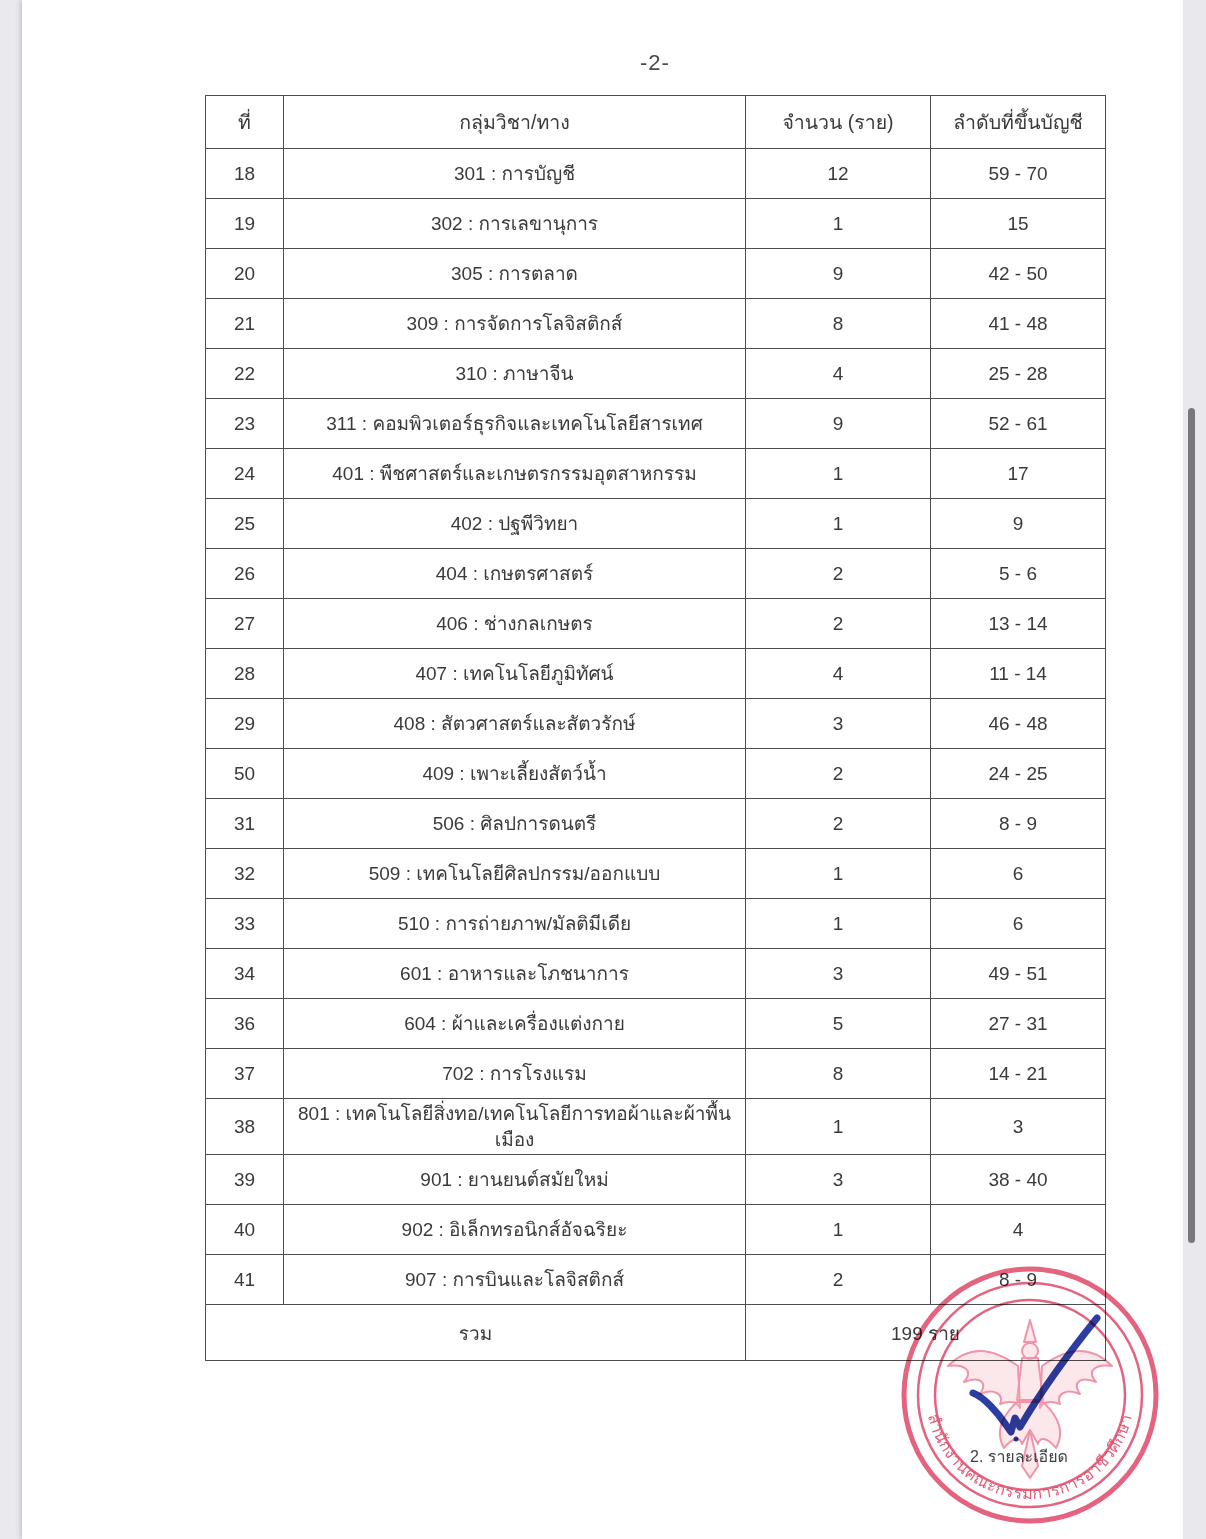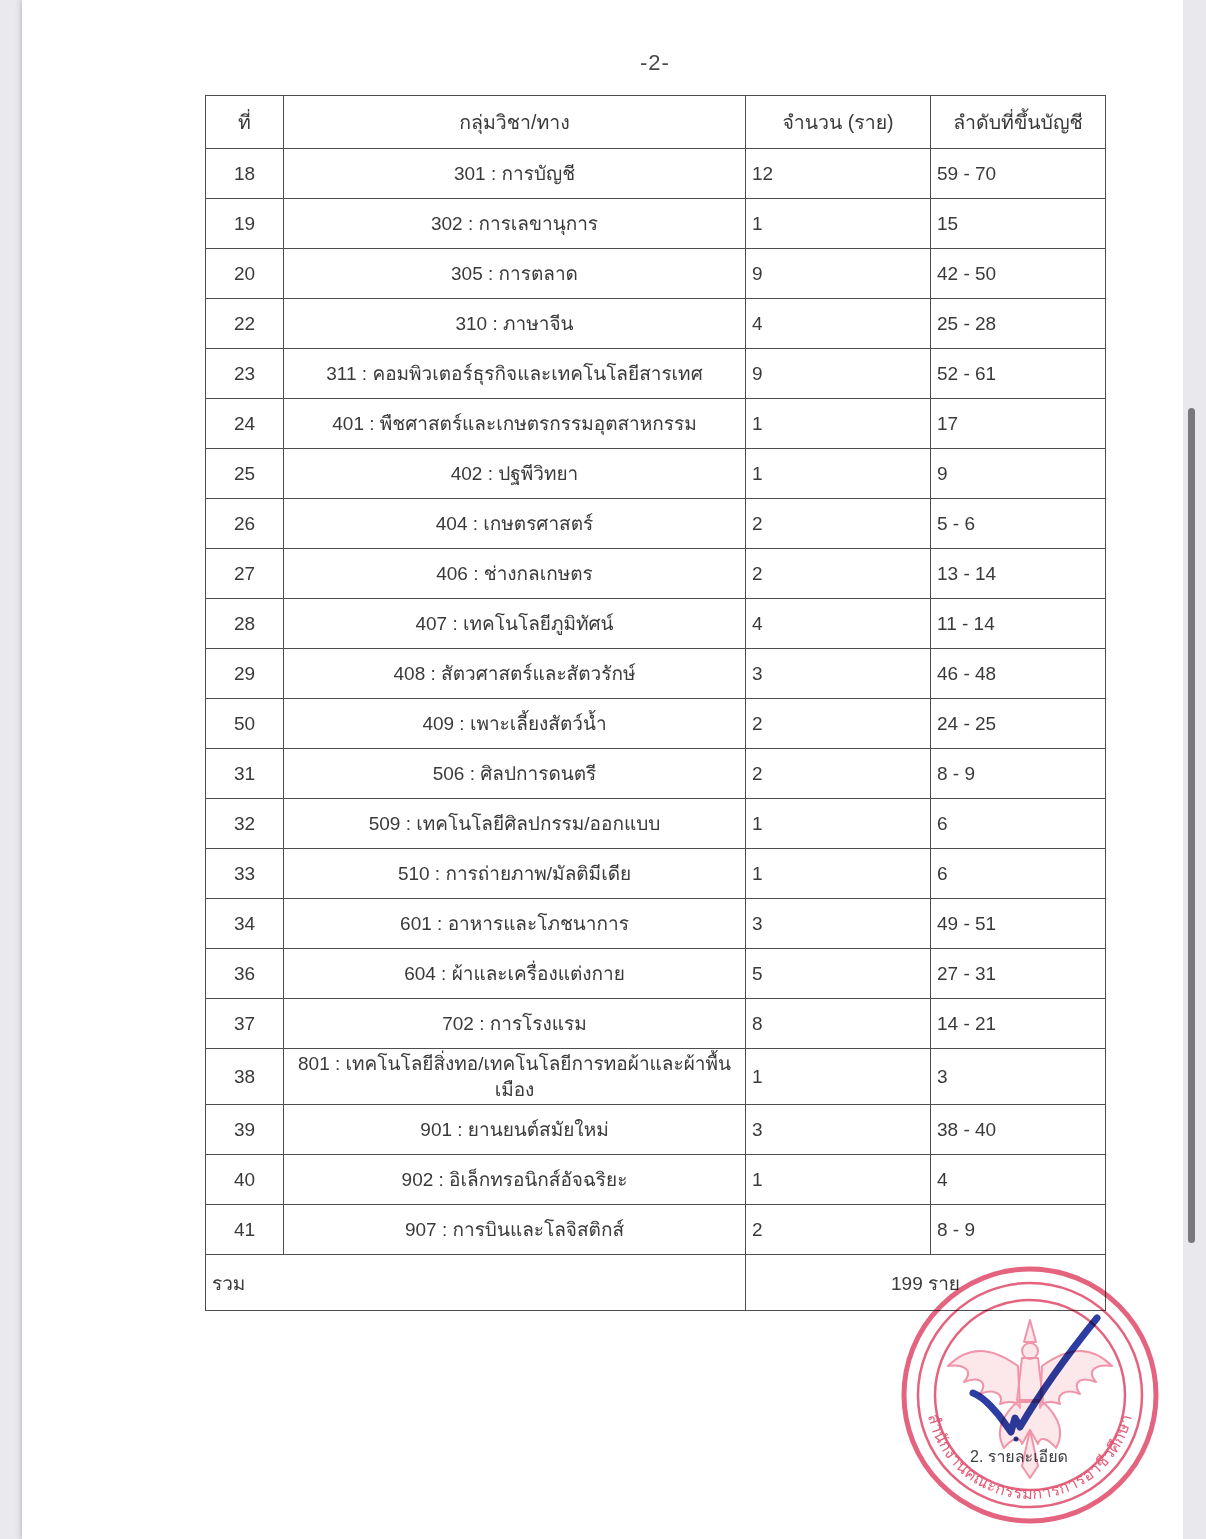--- a/index.html
+++ b/index.html
@@ -46,22 +46,22 @@
     text-align:center;
   }
   table.subjects tbody td{height:50px;}
   td.row-number-cell{text-align:center;}
   td.subject-cell{
     text-align:center;
     padding-left:16px;
     overflow-wrap:anywhere;
     line-height:1.35;
   }
-  td.count-cell, td.rank-cell{text-align:left;}
-  td.total-label-cell{height:56px;}
+  td.count-cell, td.rank-cell{text-align:center;}
+  td.total-label-cell{height:56px;text-align:center;}
   td.total-value-cell{height:56px;text-align:center;}
   .annotation-note{
     position:absolute;
     left:948px;top:1444px;
     font-size:16px;color:#3f3f46;
     white-space:nowrap;
   }
   .stamp-svg{
     position:absolute;
     left:858px;top:1250px;
@@ -124,20 +124,26 @@
             <td class="row-number-cell">19</td>
             <td class="subject-cell">302 : การเลขานุการ</td>
             <td class="count-cell">1</td>
             <td class="rank-cell">15</td>
           </tr>
           <tr>
             <td class="row-number-cell">20</td>
             <td class="subject-cell">305 : การตลาด</td>
             <td class="count-cell">9</td>
             <td class="rank-cell">42 - 50</td>
+          </tr>
+          <tr>
+            <td class="row-number-cell">21</td>
+            <td class="subject-cell">309 : การจัดการโลจิสติกส์</td>
+            <td class="count-cell">8</td>
+            <td class="rank-cell">41 - 48</td>
           </tr>
           <tr>
             <td class="row-number-cell">22</td>
             <td class="subject-cell">310 : ภาษาจีน</td>
             <td class="count-cell">4</td>
             <td class="rank-cell">25 - 28</td>
           </tr>
           <tr>
             <td class="row-number-cell">23</td>
             <td class="subject-cell">311 : คอมพิวเตอร์ธุรกิจและเทคโนโลยีสารเทศ</td>

